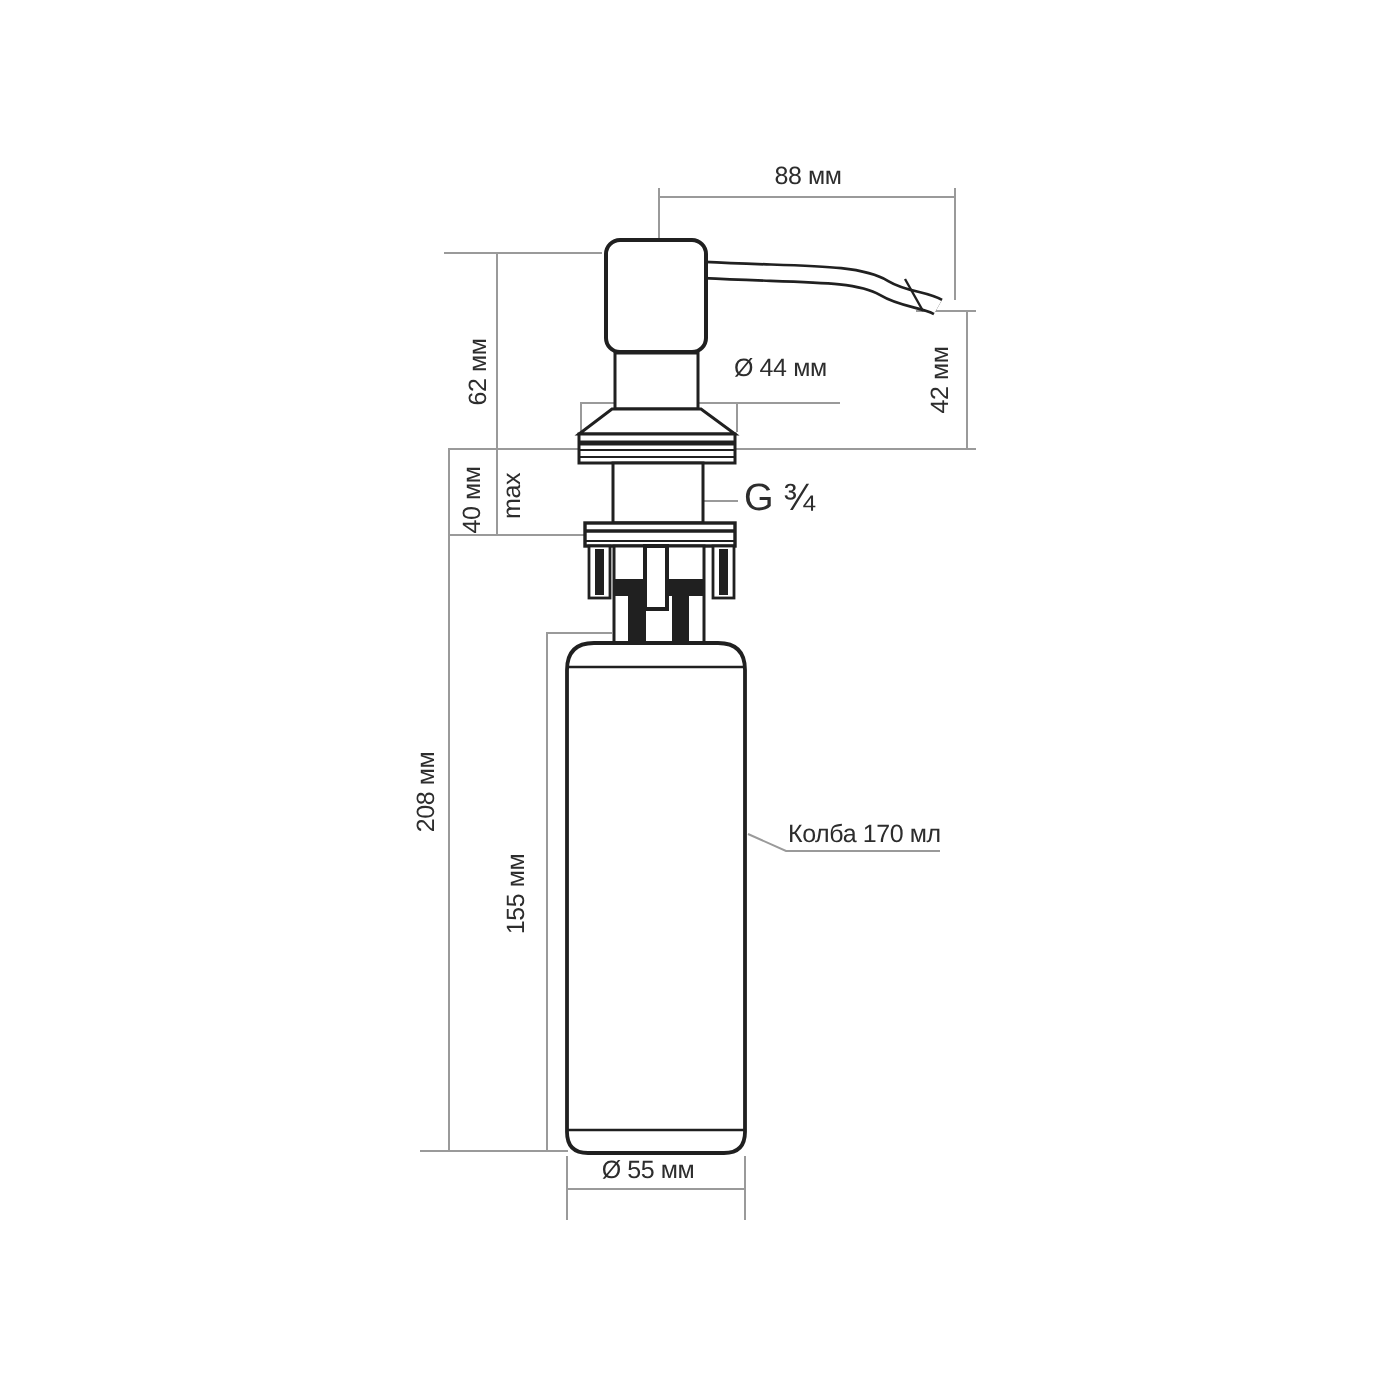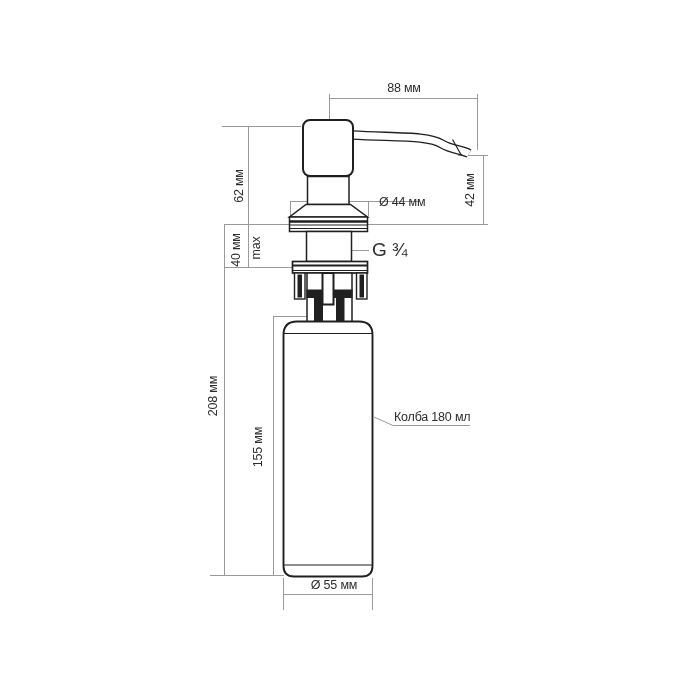--- a/index.html
+++ b/index.html
@@ -146,29 +146,29 @@
     </g>
   </svg>
 
   <div class="lbl center" style="left:375px; top:81px; width:58px;">88 мм</div>
 
   <div class="lbl vert" style="left:210px; top:178px;">62 мм</div>
 
   <div class="lbl vert" style="left:441px; top:182px;">42 мм</div>
 
   <div class="lbl" style="left:367px; top:185px;"></div>
-  <div class="lbl" style="left:367px; top:195px;margin-left:12px;">Ø 44 мм</div>
+  <div class="lbl" style="left:367px; top:177px;">Ø 44 мм</div>
 
   <div class="lbl vert" style="left:207px; top:242px;">40 мм</div>
 
   <div class="lbl vert" style="left:227px; top:240px;">max</div>
 
   <div class="lbl big" style="left:372px; top:242px;">G ¾</div>
 
   <div class="lbl vert" style="left:184px; top:388px;">208 мм</div>
 
   <div class="lbl vert" style="left:229px; top:439px;">155 мм</div>
 
-  <div class="lbl" style="left:394px; top:410px;">Колба 180 мл</div>
+  <div class="lbl" style="left:394px; top:410px;">Колба 170 мл</div>
 
-  <div class="lbl center" style="left:296px; top:578px; width:76px;text-align:center;">Ø 55 мм</div>
+  <div class="lbl center" style="left:286px; top:578px; width:76px;text-align:center;">Ø 55 мм</div>
 
 </div>
 
 </body></html>

